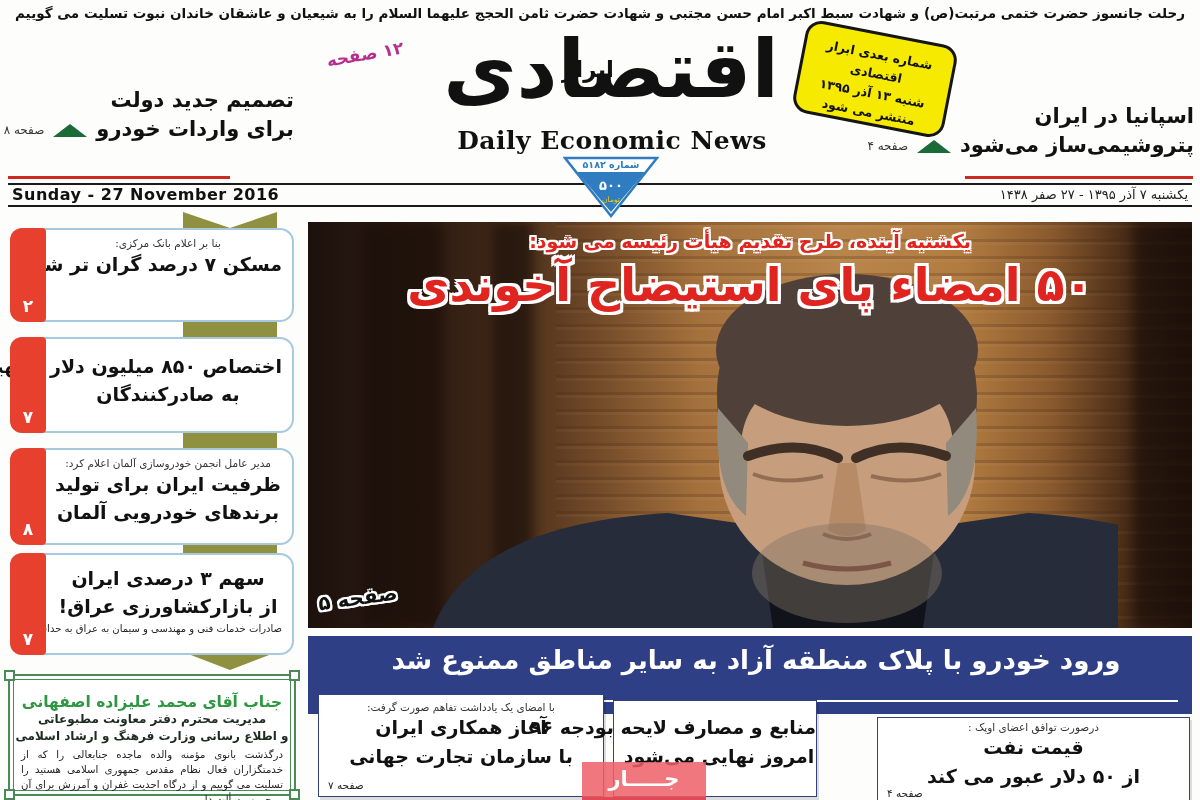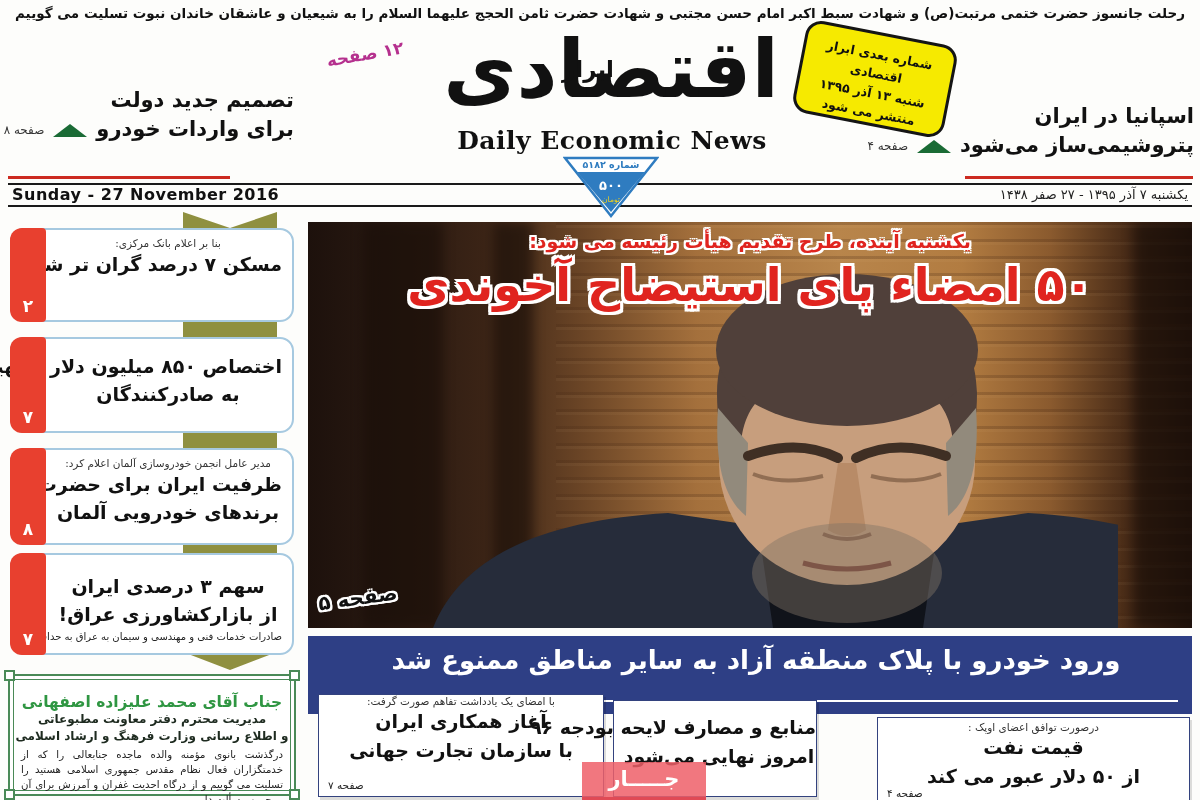--- a/index.html
+++ b/index.html
@@ -90,21 +90,21 @@
   
   .ban { left:308px; top:636px; width:884px; height:78px; background:#2e3f85; z-index:1; }
   .ban .title { position:absolute; left:12px; right:0; top:9px; text-align:center; color:#fff;
     font-size:26px; font-weight:bold; direction:rtl; white-space:nowrap; }
   .ban .page { position:absolute; left:12px; bottom:7px; color:#fff; font-size:11px; direction:rtl; }
   .ban .wline { position:absolute; left:62px; right:14px; bottom:12px; height:2px; background:#fff; }
 
   
   .bot-card { background:#fff; border:1px solid #33427e; z-index:2; direction:rtl;
     text-align:center; box-shadow:2px 3px 0 rgba(0,0,0,.13); }
-  .bot-card .kicker { font-size:10.5px; color:#333; }
+  .bot-card .kicker { font-size:10.5px; color:#333; margin-top:6px; }
   .bot-card .title { font-size:19px; font-weight:bold; line-height:1.5; white-space:nowrap; }
   .bot-card .page { position:absolute; left:9px; bottom:5px; font-size:10.5px; color:#222; direction:rtl; }
   .bc-a { left:318px; top:694px; width:286px; height:103px; }
   .bc-b { left:613px; top:700px; width:204px; height:97px; padding-top:12px;padding-left:8px; }
   .bc-c { left:877px; top:717px; width:313px; height:88px; }
   .bc-b .page { color:#fff; z-index:5; }
   .watermark { left:538px; top:762px; width:124px; height:38px; z-index:4;
     background:rgba(239,95,105,.85); border-bottom:3px solid #e04a55; text-align:center;
     color:#fff; font-weight:bold; font-size:21px; line-height:34px; direction:rtl;margin-left:44px; }
 </style>
@@ -177,29 +177,29 @@
       <div class="title">اختصاص ۸۵۰ میلیون دلار تسهیلات</div>
       <div class="title">به صادرکنندگان</div>
     </div>
   </div>
 
   <div class="abs side-card" style="top:448px; height:97px;">
     <div class="tab"></div>
     <div class="num">۸</div>
     <div class="content">
       <div class="kicker">مدیر عامل انجمن خودروسازی آلمان اعلام کرد:</div>
-      <div class="title">ظرفیت ایران برای حضرت</div>
+      <div class="title">ظرفیت ایران برای تولید</div>
       <div class="title">برندهای خودرویی آلمان</div>
     </div>
   </div>
 
   <div class="abs side-card" style="top:553px; height:102px;">
     <div class="tab"></div>
     <div class="num">۷</div>
-    <div class="content" style="padding-top:18px;">
+    <div class="content" style="padding-top:10px;">
       <div class="title">سهم ۳ درصدی ایران</div>
       <div class="title">از بازارکشاورزی عراق!</div>
       <div class="sub">صادرات خدمات فنی و مهندسی و سیمان به عراق به حداقل رسید</div>
     </div>
   </div>
 
   <div class="abs cond">
     <div class="corner c-tl"></div>
     <div class="corner c-tr"></div>
     <div class="corner c-bl"></div>

